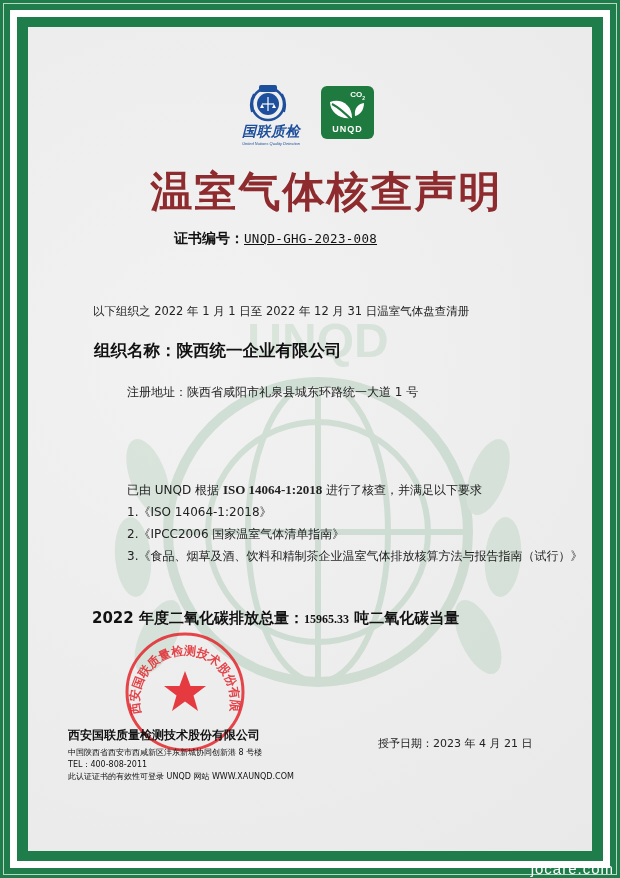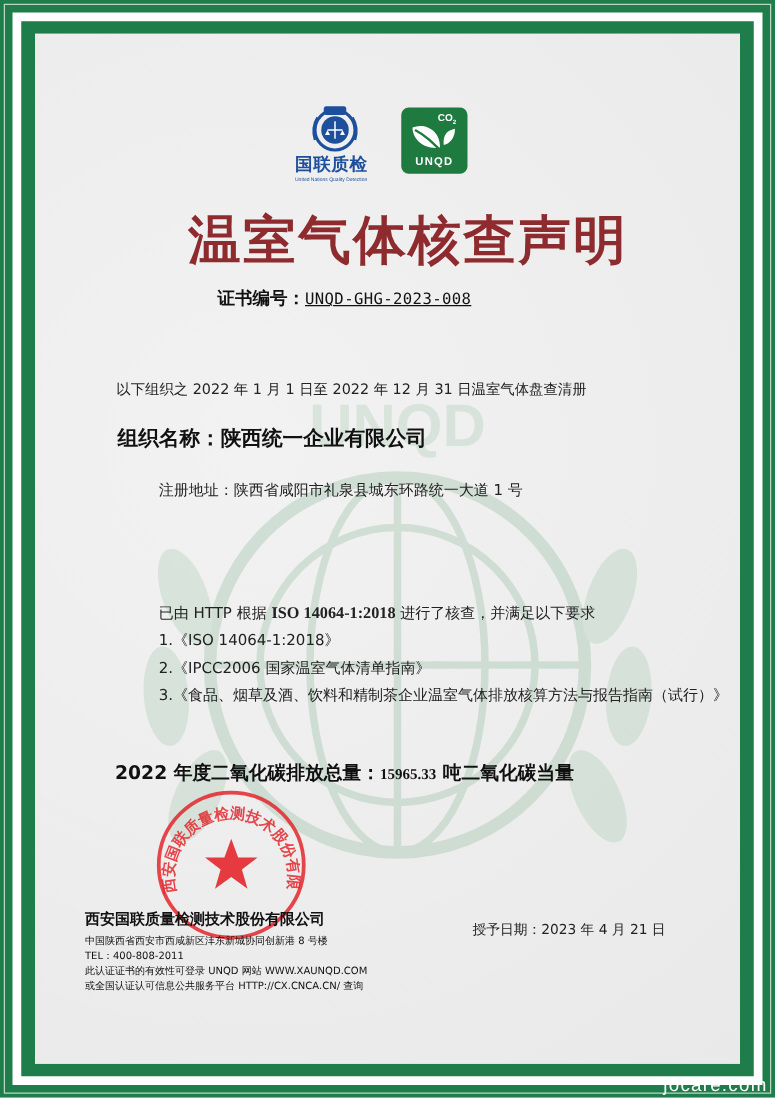--- a/index.html
+++ b/index.html
@@ -16,21 +16,21 @@
   .paper {
     position: absolute; left: 28px; top: 27px; right: 28px; bottom: 27px;
     background: #ececec;
     background-image: radial-gradient(circle at 30% 40%, #f2f2f2 0, #e9e9e9 100%);
     overflow: hidden;
   }
   
   .watermark { position: absolute; left: 60px; top: 290px; width: 460px; height: 430px; opacity: 0.28; }
 
   .logos { position: absolute; top: 55px; left: 0; right: 0; height: 90px; }
-  .logo-unqd { position: absolute; left: 208px; top: 0; width: 64px; text-align: left; }
+  .logo-unqd { position: absolute; left: 208px; top: 0; width: 64px; text-align: right; font-style: italic; }
   .logo-unqd svg { display: block; margin: 0 auto; }
   .logo-unqd .cn {
     font-family: "DejaVu Sans", sans-serif; font-weight: bold; font-size: 14px;
     color: #1d4f9c; letter-spacing: 0.5px; margin-top: 1px; white-space: nowrap;
   }
   .logo-unqd .en { font-family: "Liberation Sans", sans-serif; font-size: 4px; color: #1d4f9c; white-space: nowrap; }
   .logo-green {
     position: absolute; left: 293px; top: 4px; width: 53px; height: 53px;
     background: #1f7a3f; border-radius: 6px;
   }
@@ -131,21 +131,21 @@
   <div class="org-name">
     <span>组织名称：</span><span>陕西统一企业有限公司</span>
   </div>
 
   <div class="body-text addr">
     <span>注册地址：</span><span>陕西省咸阳市礼泉县城东环路统一大道 1 号</span>
   </div>
 
 
   <div class="body-text basis">
-    <div><span>已由 HTTP 根据 </span><b>ISO 14064-1:2018</b><span> 进行了核查，并满足以下要求</span></div>
+    <div><span>已由 UNQD 根据 </span><b>ISO 14064-1:2018</b><span> 进行了核查，并满足以下要求</span></div>
     <div>1.《ISO 14064-1:2018》</div>
     <div>2.《IPCC2006 国家温室气体清单指南》</div>
     <div>3.《食品、烟草及酒、饮料和精制茶企业温室气体排放核算方法与报告指南（试行）》</div>
   </div>
 
   <div class="emission">
     <span>2022 年度二氧化碳排放总量：</span><span class="num">15965.33</span><span> 吨二氧化碳当量</span>
   </div>
 
   <svg class="stamp" viewBox="0 0 130 130">
@@ -157,19 +157,18 @@
     <text font-family="DejaVu Sans, sans-serif" font-size="12" font-weight="bold" fill="#e3262c" opacity="0.85">
       <textPath href="#stampArc" startOffset="2%">西安国联质量检测技术股份有限公司</textPath>
     </text>
   </svg>
 
   <div class="issuer">
     <div class="company">西安国联质量检测技术股份有限公司</div>
     <div class="line">中国陕西省西安市西咸新区沣东新城协同创新港 8 号楼</div>
     <div class="line">TEL：400-808-2011</div>
     <div class="line">此认证证书的有效性可登录 UNQD 网站 WWW.XAUNQD.COM</div>
-    <div class="line">或全国认证认可信息公共服务平台 HTTP://CX.CNCA.CN/ 查询</div>
   </div>
 
   <div class="issue-date">授予日期：2023 年 4 月 21 日</div>
 </div>
 
 <div class="site-watermark">jocare.com</div>
 
 </body></html>

